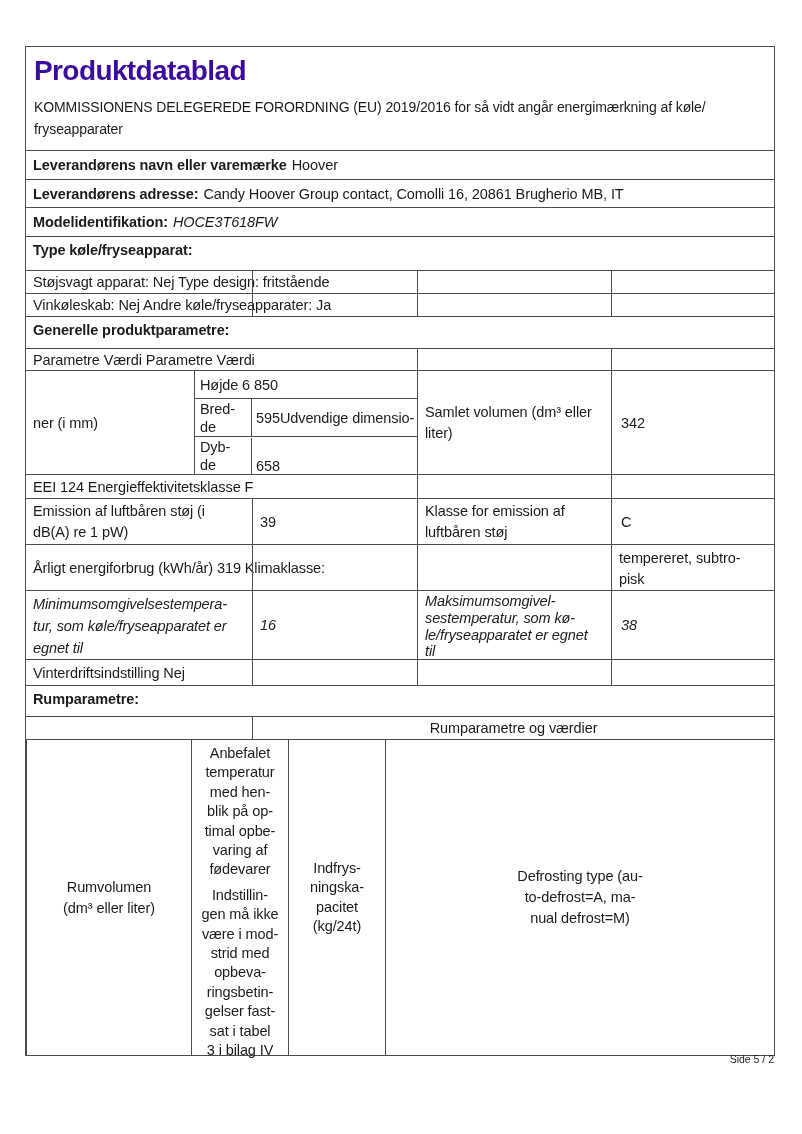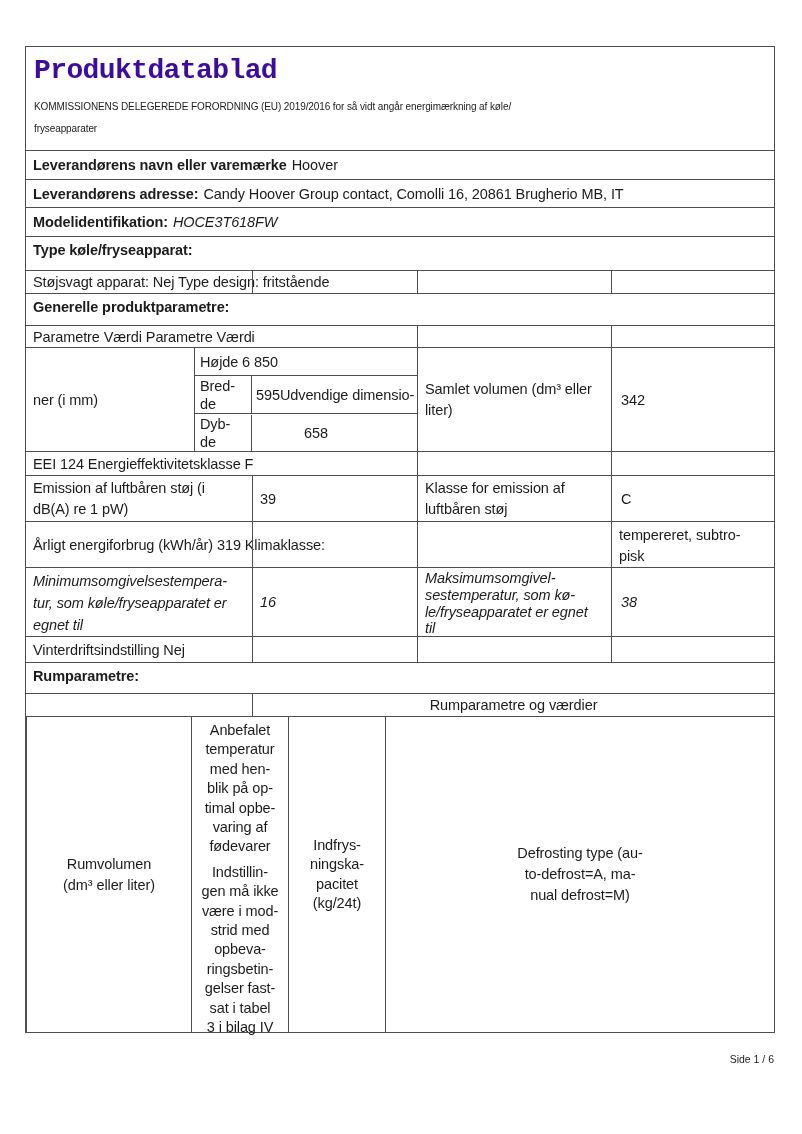--- a/index.html
+++ b/index.html
@@ -11,22 +11,22 @@
   .row:first-child{border-top:none;}
   .blockrow{display:block;}
   .cell{box-sizing:border-box;height:100%;display:flex;align-items:center;padding-left:7px;overflow:visible;}
   .bl{border-left:1px solid #4d4d4d;}
   .tp{align-items:flex-start;padding-top:2px;}
   .vl{position:absolute;top:0;bottom:0;width:1px;background:#4d4d4d;}
   .pre{white-space:pre-line;}
   .nw{white-space:nowrap;}
   .bold{font-weight:bold;}
   .flow{padding-left:7px;white-space:nowrap;}
-  .title{font-size:28px;font-weight:bold;color:#3d0c9e;line-height:34px;margin:7px 0 8px 8px;letter-spacing:-0.6px;font-family:Liberation Mono, monospace;}
-  .reg{font-size:10px;line-height:22px;margin-left:8px;white-space:pre-line;}
+  .title{font-size:28px;font-weight:bold;color:#3d0c9e;line-height:34px;margin:7px 0 8px 8px;letter-spacing:-0.6px;}
+  .reg{font-size:14px;line-height:22px;margin-left:8px;white-space:pre-line;}
   .secthead{font-weight:bold;align-items:flex-start;padding-top:5px;}
   .center-both{justify-content:center;text-align:center;padding-left:0;}
   .lh21{line-height:21px;}
   .lh18{line-height:18px;}
   .lh17{line-height:16.8px;}
   .lh19{line-height:19.4px;}
   .sub{box-sizing:border-box;display:flex;align-items:center;}
   .subdiv{border-bottom:1px solid #4d4d4d;}
   .abs-cell{position:absolute;left:593px;top:3px;line-height:21px;white-space:pre-line;}
   .footer{position:absolute;right:28px;top:1053px;font-size:10.5px;letter-spacing:0;}
@@ -61,39 +61,45 @@
 
     <div class="row secthead" style="height:34px;padding-left:7px;">Type køle/fryseapparat:</div>
 
     <div class="row" style="height:23px;">
       <span class="flow">Støjsvagt apparat: Nej Type design: fritstående</span>
       <i class="vl" style="left:226px;"></i>
       <i class="vl" style="left:391px;"></i>
       <i class="vl" style="left:585px;"></i>
     </div>
 
+    <div class="row" style="height:23px;">
+      <span class="flow">Vinkøleskab: Nej Andre køle/fryseapparater: Ja</span>
+      <i class="vl" style="left:226px;"></i>
+      <i class="vl" style="left:391px;"></i>
+      <i class="vl" style="left:585px;"></i>
+    </div>
 
     <div class="row secthead" style="height:32px;padding-left:7px;">Generelle produktparametre:</div>
 
     <div class="row" style="height:22px;">
       <span class="flow">Parametre Værdi Parametre Værdi</span>
       <i class="vl" style="left:391px;"></i>
       <i class="vl" style="left:585px;"></i>
     </div>
 
     <div class="row" style="height:104px;align-items:stretch;">
       <div class="cell" style="width:168px;">ner (i mm)</div>
       <div class="bl" style="width:223px;box-sizing:border-box;">
         <div class="sub subdiv nw" style="height:28px;padding-left:5px;">Højde 6 850</div>
         <div class="sub subdiv" style="height:38px;padding:0;align-items:stretch;">
           <div class="sub pre lh18" style="width:57px;border-right:1px solid #4d4d4d;padding-left:5px;box-sizing:border-box;">Bred-
 de</div>
           <div class="sub nw" style="flex:1;padding-left:4px;">595Udvendige dimensio-</div>
         </div>
-        <div class="sub" style="height:37px;padding:0;align-items:center;gap:48px;">
+        <div class="sub" style="height:37px;padding:0;align-items:flex-end;">
           <div class="sub pre lh18" style="width:57px;border-right:1px solid #4d4d4d;padding-left:5px;box-sizing:border-box;">Dyb-
 de</div>
           <div class="sub" style="flex:1;padding-left:4px;">658</div>
         </div>
       </div>
       <div class="cell bl pre lh21" style="width:194px;">Samlet volumen (dm³ eller
 liter)</div>
       <div class="cell bl" style="flex:1;padding-left:9px;">342</div>
     </div>
 
@@ -172,14 +178,14 @@
 ningska-
 pacitet
 (kg/24t)</div>
       <div class="cell bl center-both pre lh21" style="flex:1;">Defrosting type (au-
 to-defrost=A, ma-
 nual defrost=M)</div>
     </div>
 
   </div>
 
-  <div class="footer">Side 1 / 6</div>
+  <div class="footer">Side 5 / 2</div>
 </div>
 
 </body></html>

